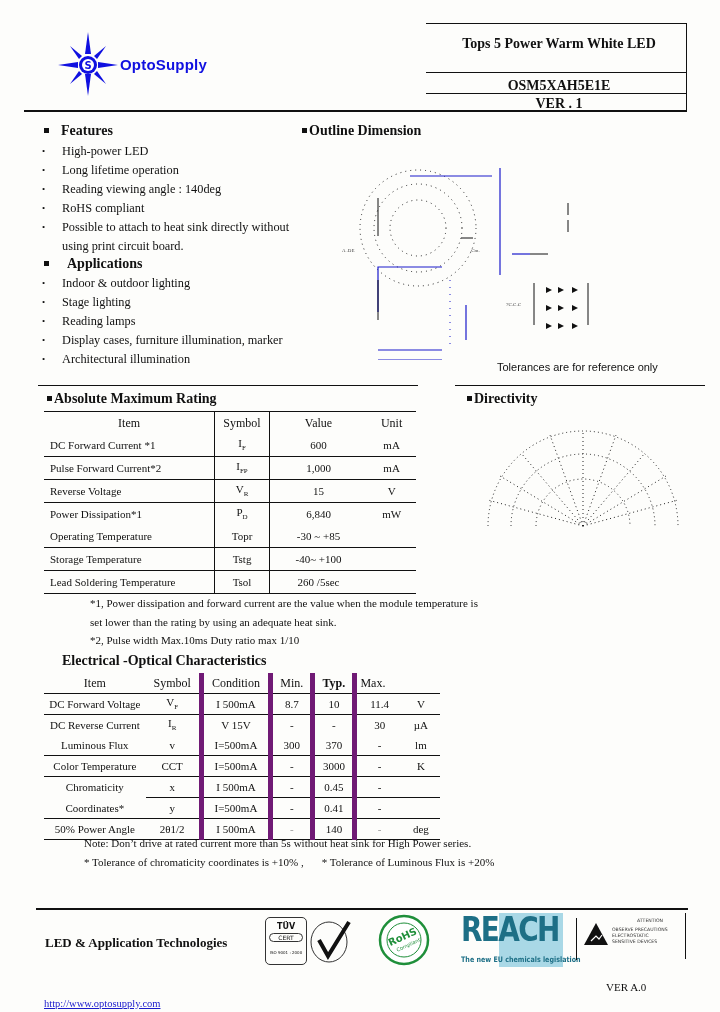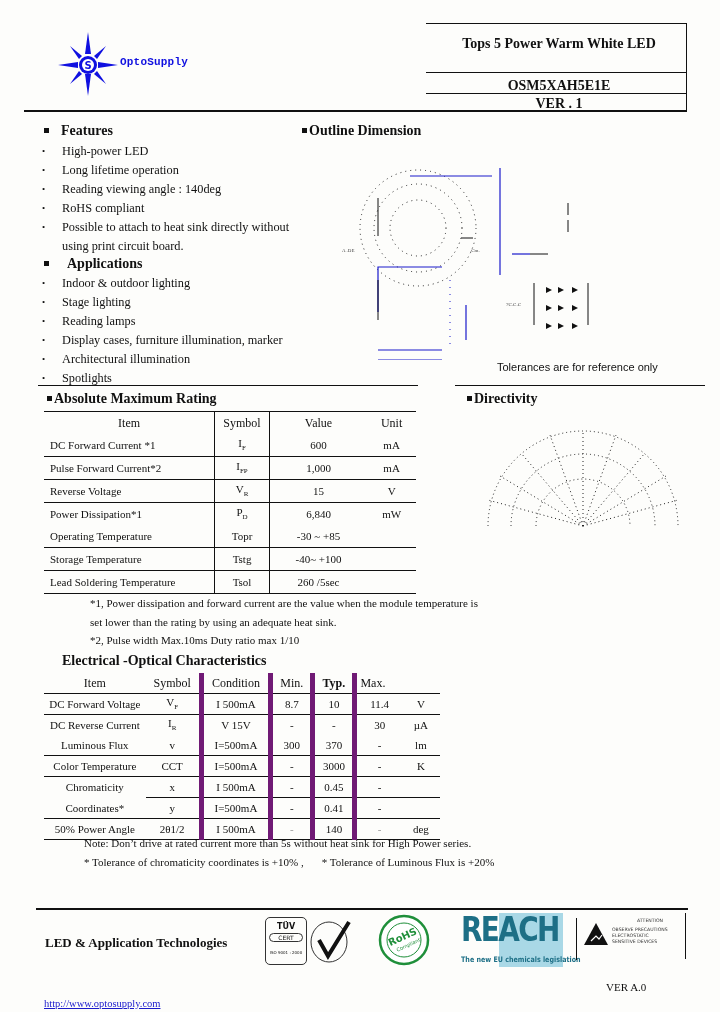--- a/index.html
+++ b/index.html
@@ -2,21 +2,21 @@
 <html><head>
 <meta charset="utf-8">
 <style>
   html, body { margin:0; padding:0; background:#fdfdfb; }
   body { width:720px; height:1012px; position:relative; overflow:hidden; font-family:"Liberation Serif", serif; color:#111; }
   .abs { position:absolute; }
   .hline { position:absolute; background:#111; }
   .vline { position:absolute; background:#111; }
   
   .logo { left:58px; top:32px; width:215px; height:64px; }
-  .logo-text { position:absolute; left:62px; top:24px; font-family:Liberation Mono, monospace; font-weight:bold; font-size:11px; color:#1010e0; letter-spacing:0.2px; }
+  .logo-text { position:absolute; left:62px; top:24px; font-family:Liberation Sans, sans-serif; font-weight:bold; font-size:15px; color:#1010e0; letter-spacing:0.2px; }
   .hdr-title { left:428px; top:36px; width:262px; text-align:center; font-weight:bold; font-size:14px; }
   .hdr-part { left:428px; top:78px; width:262px; text-align:center; font-weight:bold; font-size:14px; }
   .hdr-ver { left:428px; top:96px; width:262px; text-align:center; font-weight:bold; font-size:14px; }
   
   .sec-h { font-weight:bold; font-size:14px; }
   .sq { display:inline-block; width:5px; height:5px; background:#111; vertical-align:middle; margin-right:2px; position:relative; top:-1px; }
   .blist { left:38px; width:280px; font-size:12.3px; line-height:18.9px; }
   .blist .it { position:relative; padding-left:24px; }
   .blist .it::before { content:"•"; position:absolute; left:4px; font-size:9px; }
   .blist .cont { padding-left:24px; }
@@ -87,21 +87,20 @@
 
 <div class="abs sec-h" style="left:44px;top:256px;">
   <span class="sq" style="margin-right:18px;"></span><span>Applications</span>
 </div>
 <div class="abs blist" style="top:274px;">
   <div class="it">Indoor &amp; outdoor lighting</div>
   <div class="it">Stage lighting</div>
   <div class="it">Reading lamps</div>
   <div class="it">Display cases, furniture illumination, marker</div>
   <div class="it">Architectural illumination</div>
-  <div class="it">Spotlights</div>
 </div>
 
 <div class="abs sec-h" style="left:302px;top:123px;">
   <span class="sq"></span><span>Outline Dimension</span>
 </div>
 <svg class="abs" style="left:330px;top:150px;" width="340" height="210">
 
   <g fill="none" stroke="#222" stroke-width="1" stroke-dasharray="1,4">
     <circle cx="88" cy="78" r="58"></circle>
     <circle cx="88" cy="78" r="44"></circle>

